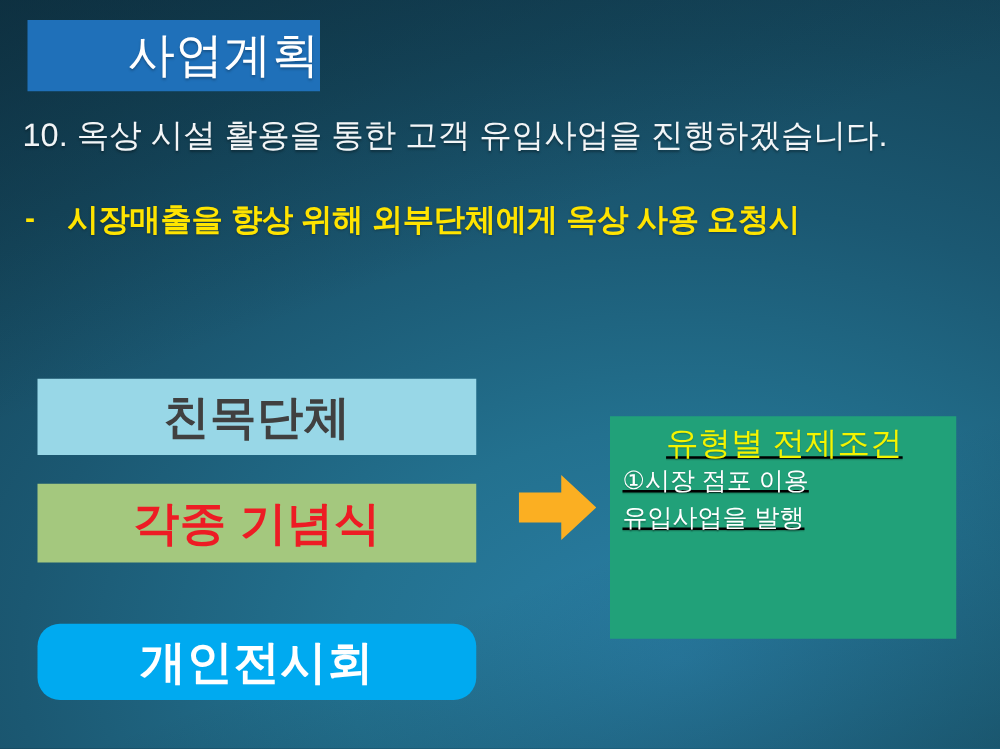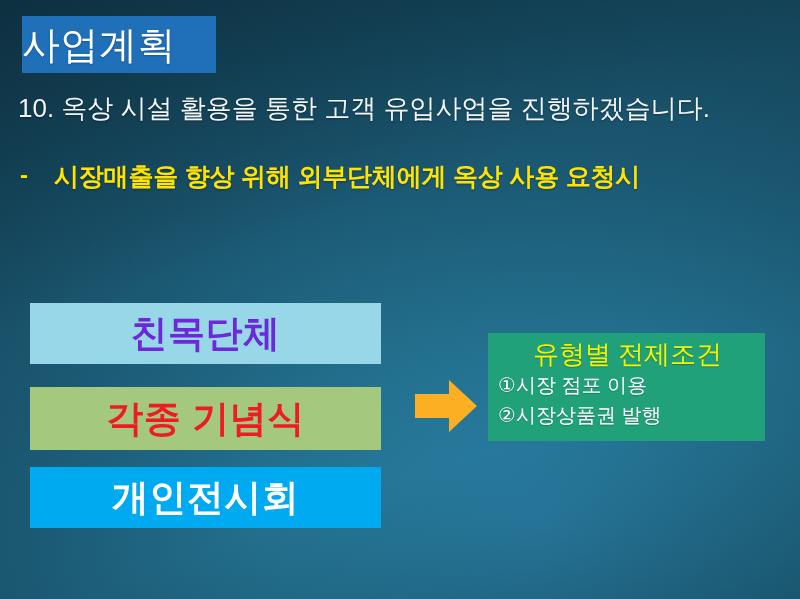--- a/index.html
+++ b/index.html
@@ -23,27 +23,27 @@
     inset: 0;
     background: linear-gradient(160deg, rgba(10,38,52,0.55) 0%, rgba(10,38,52,0.0) 38%, rgba(10,38,52,0.0) 70%, rgba(10,38,52,0.35) 100%);
     pointer-events: none;
   }
 
   
   .title-chip {
     position: absolute;
     left: 22px;
     top: 16px;
-    width: 194px;
+    width: 234px;
     height: 57px;
     background: #1f70b9;
     z-index: 3;
     display: flex;
     align-items: center;
-    justify-content: flex-start;
+    justify-content: flex-end;
   }
   .title-text {
     color: #ffffff;
     font-size: 38px;
     line-height: 1;
     letter-spacing: 0.5px;
     font-weight: 400;
     text-shadow: 0 1px 2px rgba(0,0,0,0.25);
     white-space: nowrap;
   }
@@ -108,47 +108,48 @@
     box-sizing: border-box;
   }
   .cat-box .cat-label {
     font-size: 37px;
     font-weight: bold;
     line-height: 1;
     white-space: nowrap;
     letter-spacing: 0.5px;
   }
   #cat-box-1 { top: 303px; height: 61px; background: #98d7e7; }
-  #cat-box-1 .cat-label { color: #6d28d9; }
+  #cat-box-1 .cat-label { color: #404040; }
   #cat-box-2 { top: 387px; height: 63px; background: #a4c87e; text-align: center; }
   #cat-box-2 .cat-label { color: #ed1c24; }
-  #cat-box-3 { top: 467px; height: 61px; background: #00aaf0; }
+  #cat-box-3 { top: 499px; height: 61px; background: #00aaf0; border-radius: 18px; }
   #cat-box-3 .cat-label { color: #ffffff; }
 
   
   .arrow {
     position: absolute;
     left: 415px;
     top: 378px;
     width: 62px;
     height: 56px;
     z-index: 3;
   }
 
   
   .cond-box {
     position: absolute;
     left: 488px;
     top: 333px;
     width: 277px;
-    height: 108px;
+    height: 178px;
     background: #21a179;
     z-index: 3;
     box-sizing: border-box;
     padding: 5px 8px 4px 10px;
+    text-decoration: underline;
   }
   .cond-title {
     color: #f4f400;
     font-size: 26px;
     line-height: 32px;
     text-align: center;
     white-space: nowrap;
     text-shadow: 0 1px 1px rgba(0,0,0,0.22);
   }
   .cond-item {
@@ -189,16 +190,16 @@
 
   <div class="arrow">
     <svg width="62" height="56" viewBox="0 0 62 56" xmlns="http://www.w3.org/2000/svg">
       <polygon points="0,16 34,16 34,2 62,28 34,54 34,40 0,40" fill="#FBAF22"></polygon>
     </svg>
   </div>
 
   <div class="cond-box">
     <div class="cond-title">유형별 전제조건</div>
     <div class="cond-item">①시장 점포 이용</div>
-    <div class="cond-item">②시장상품권 발행</div>
+    <div class="cond-item">유입사업을 발행</div>
   </div>
 
 </div>
 
 </body></html>

